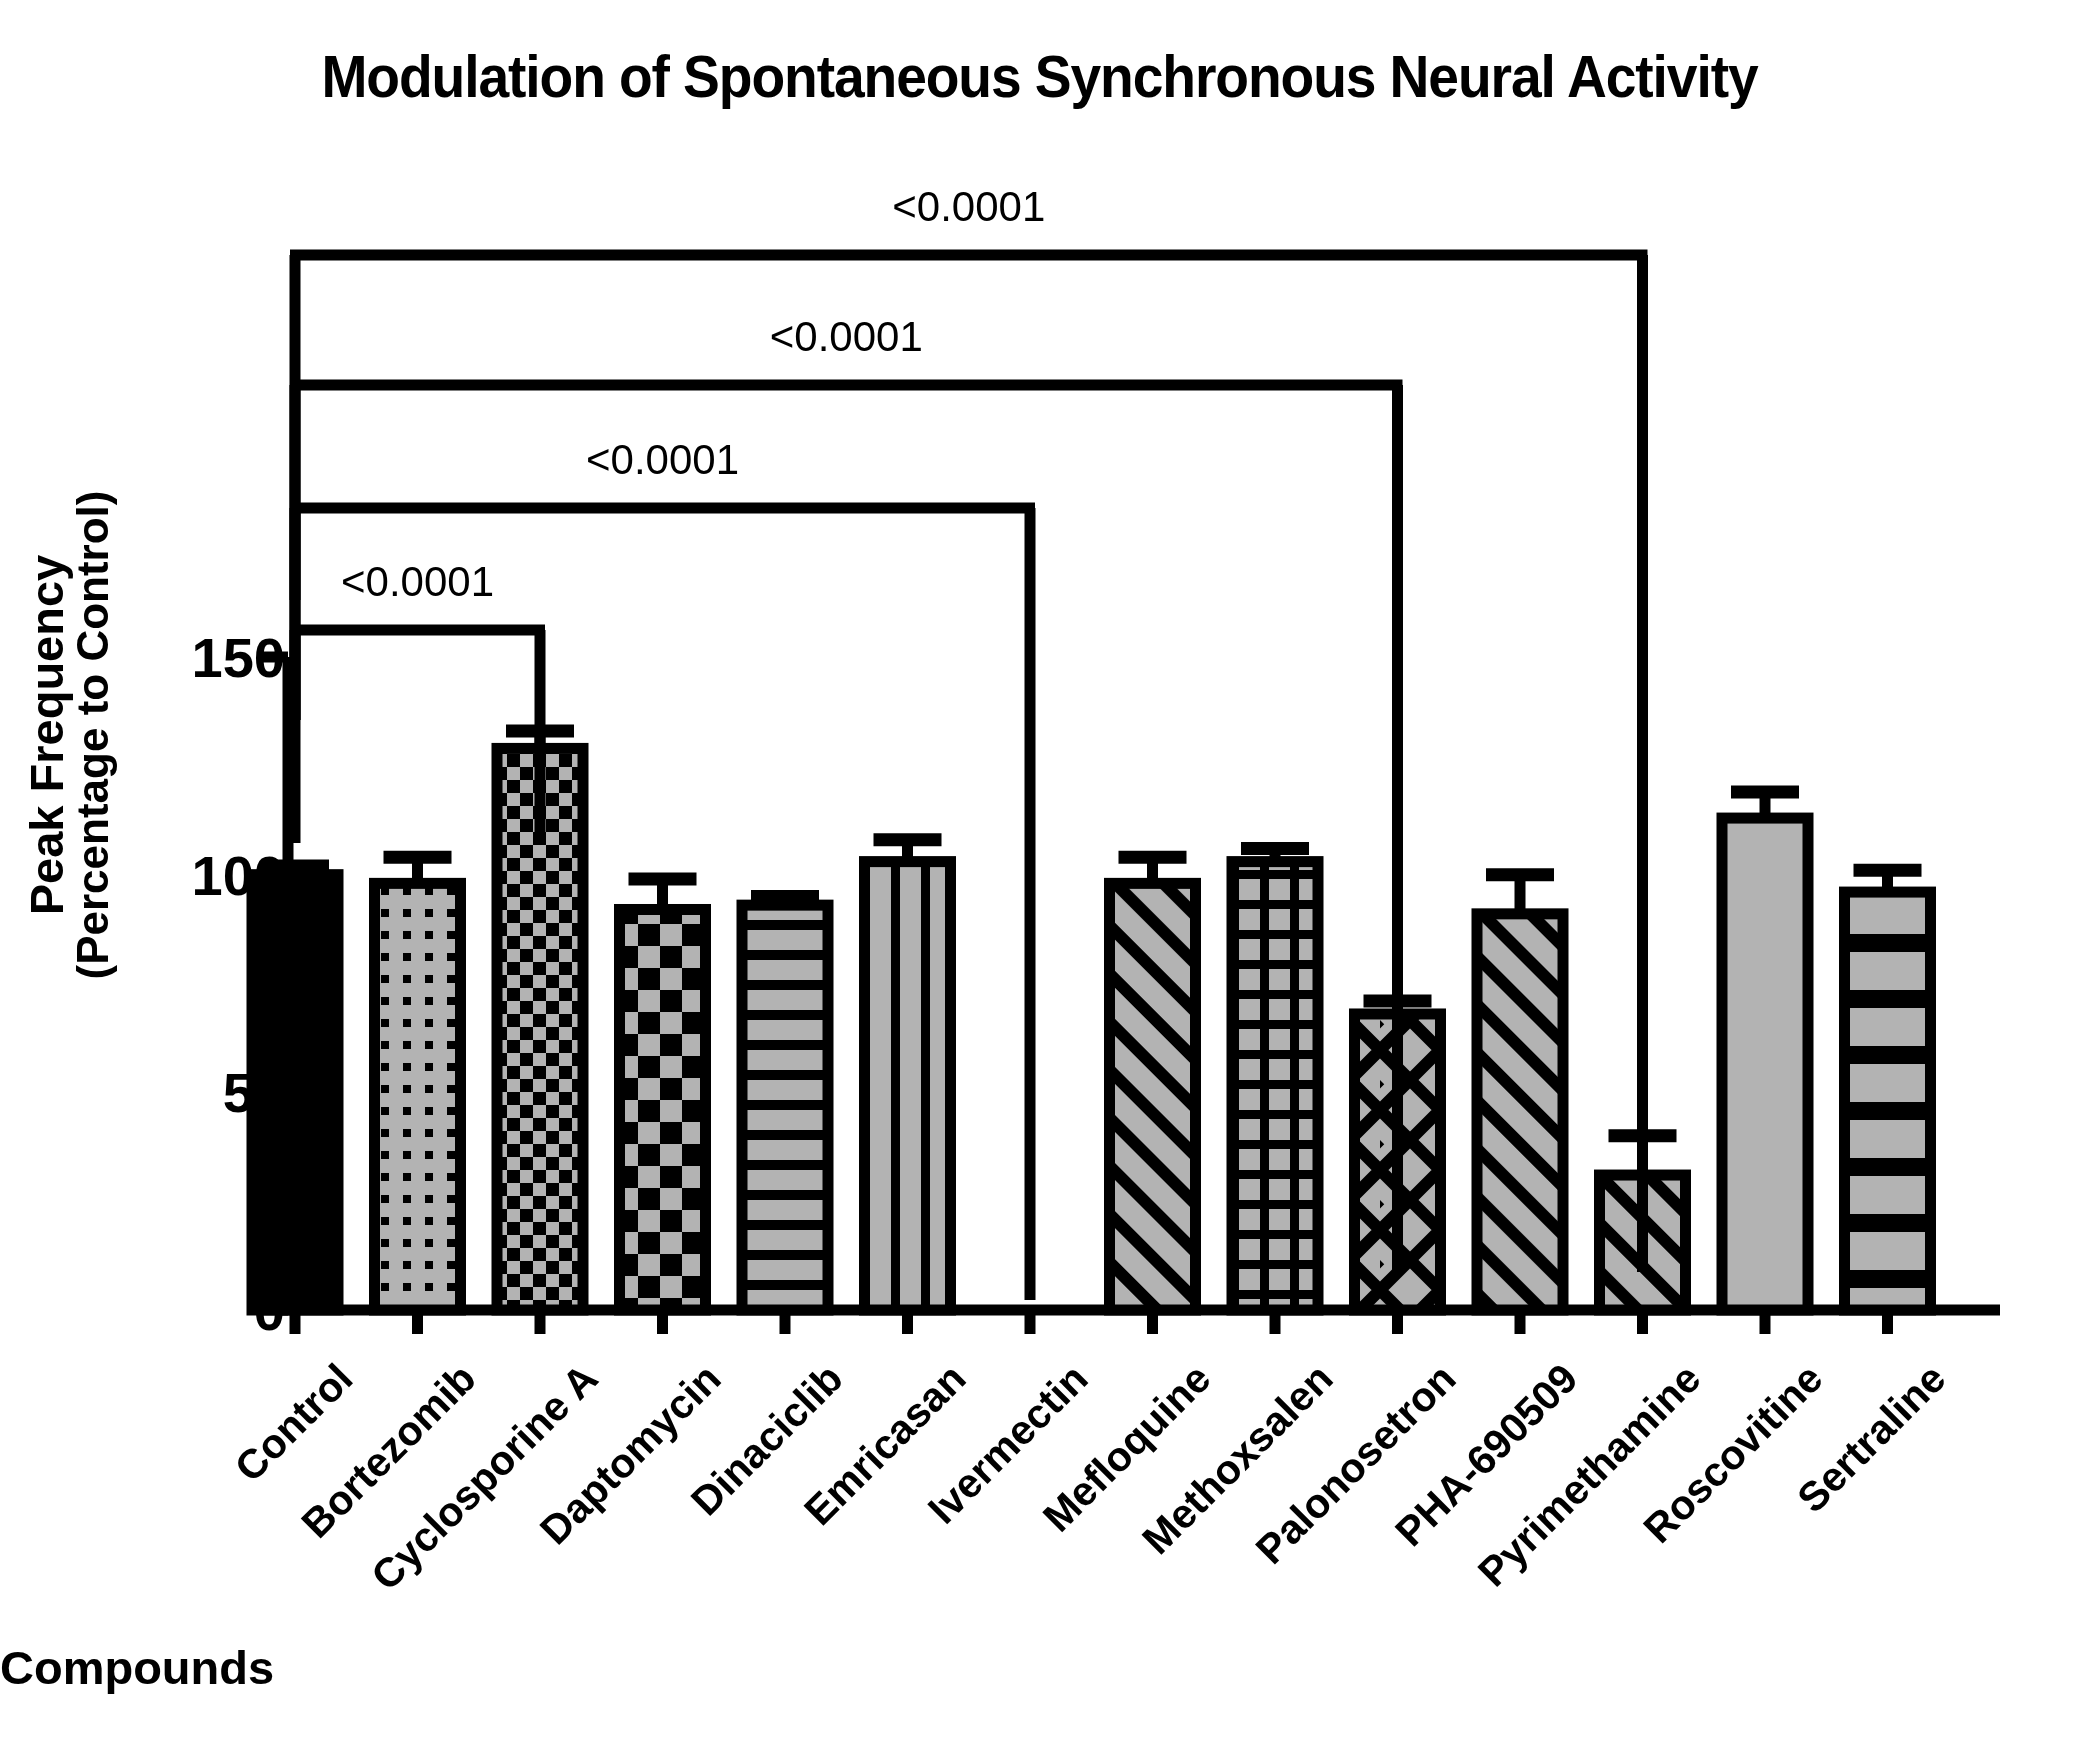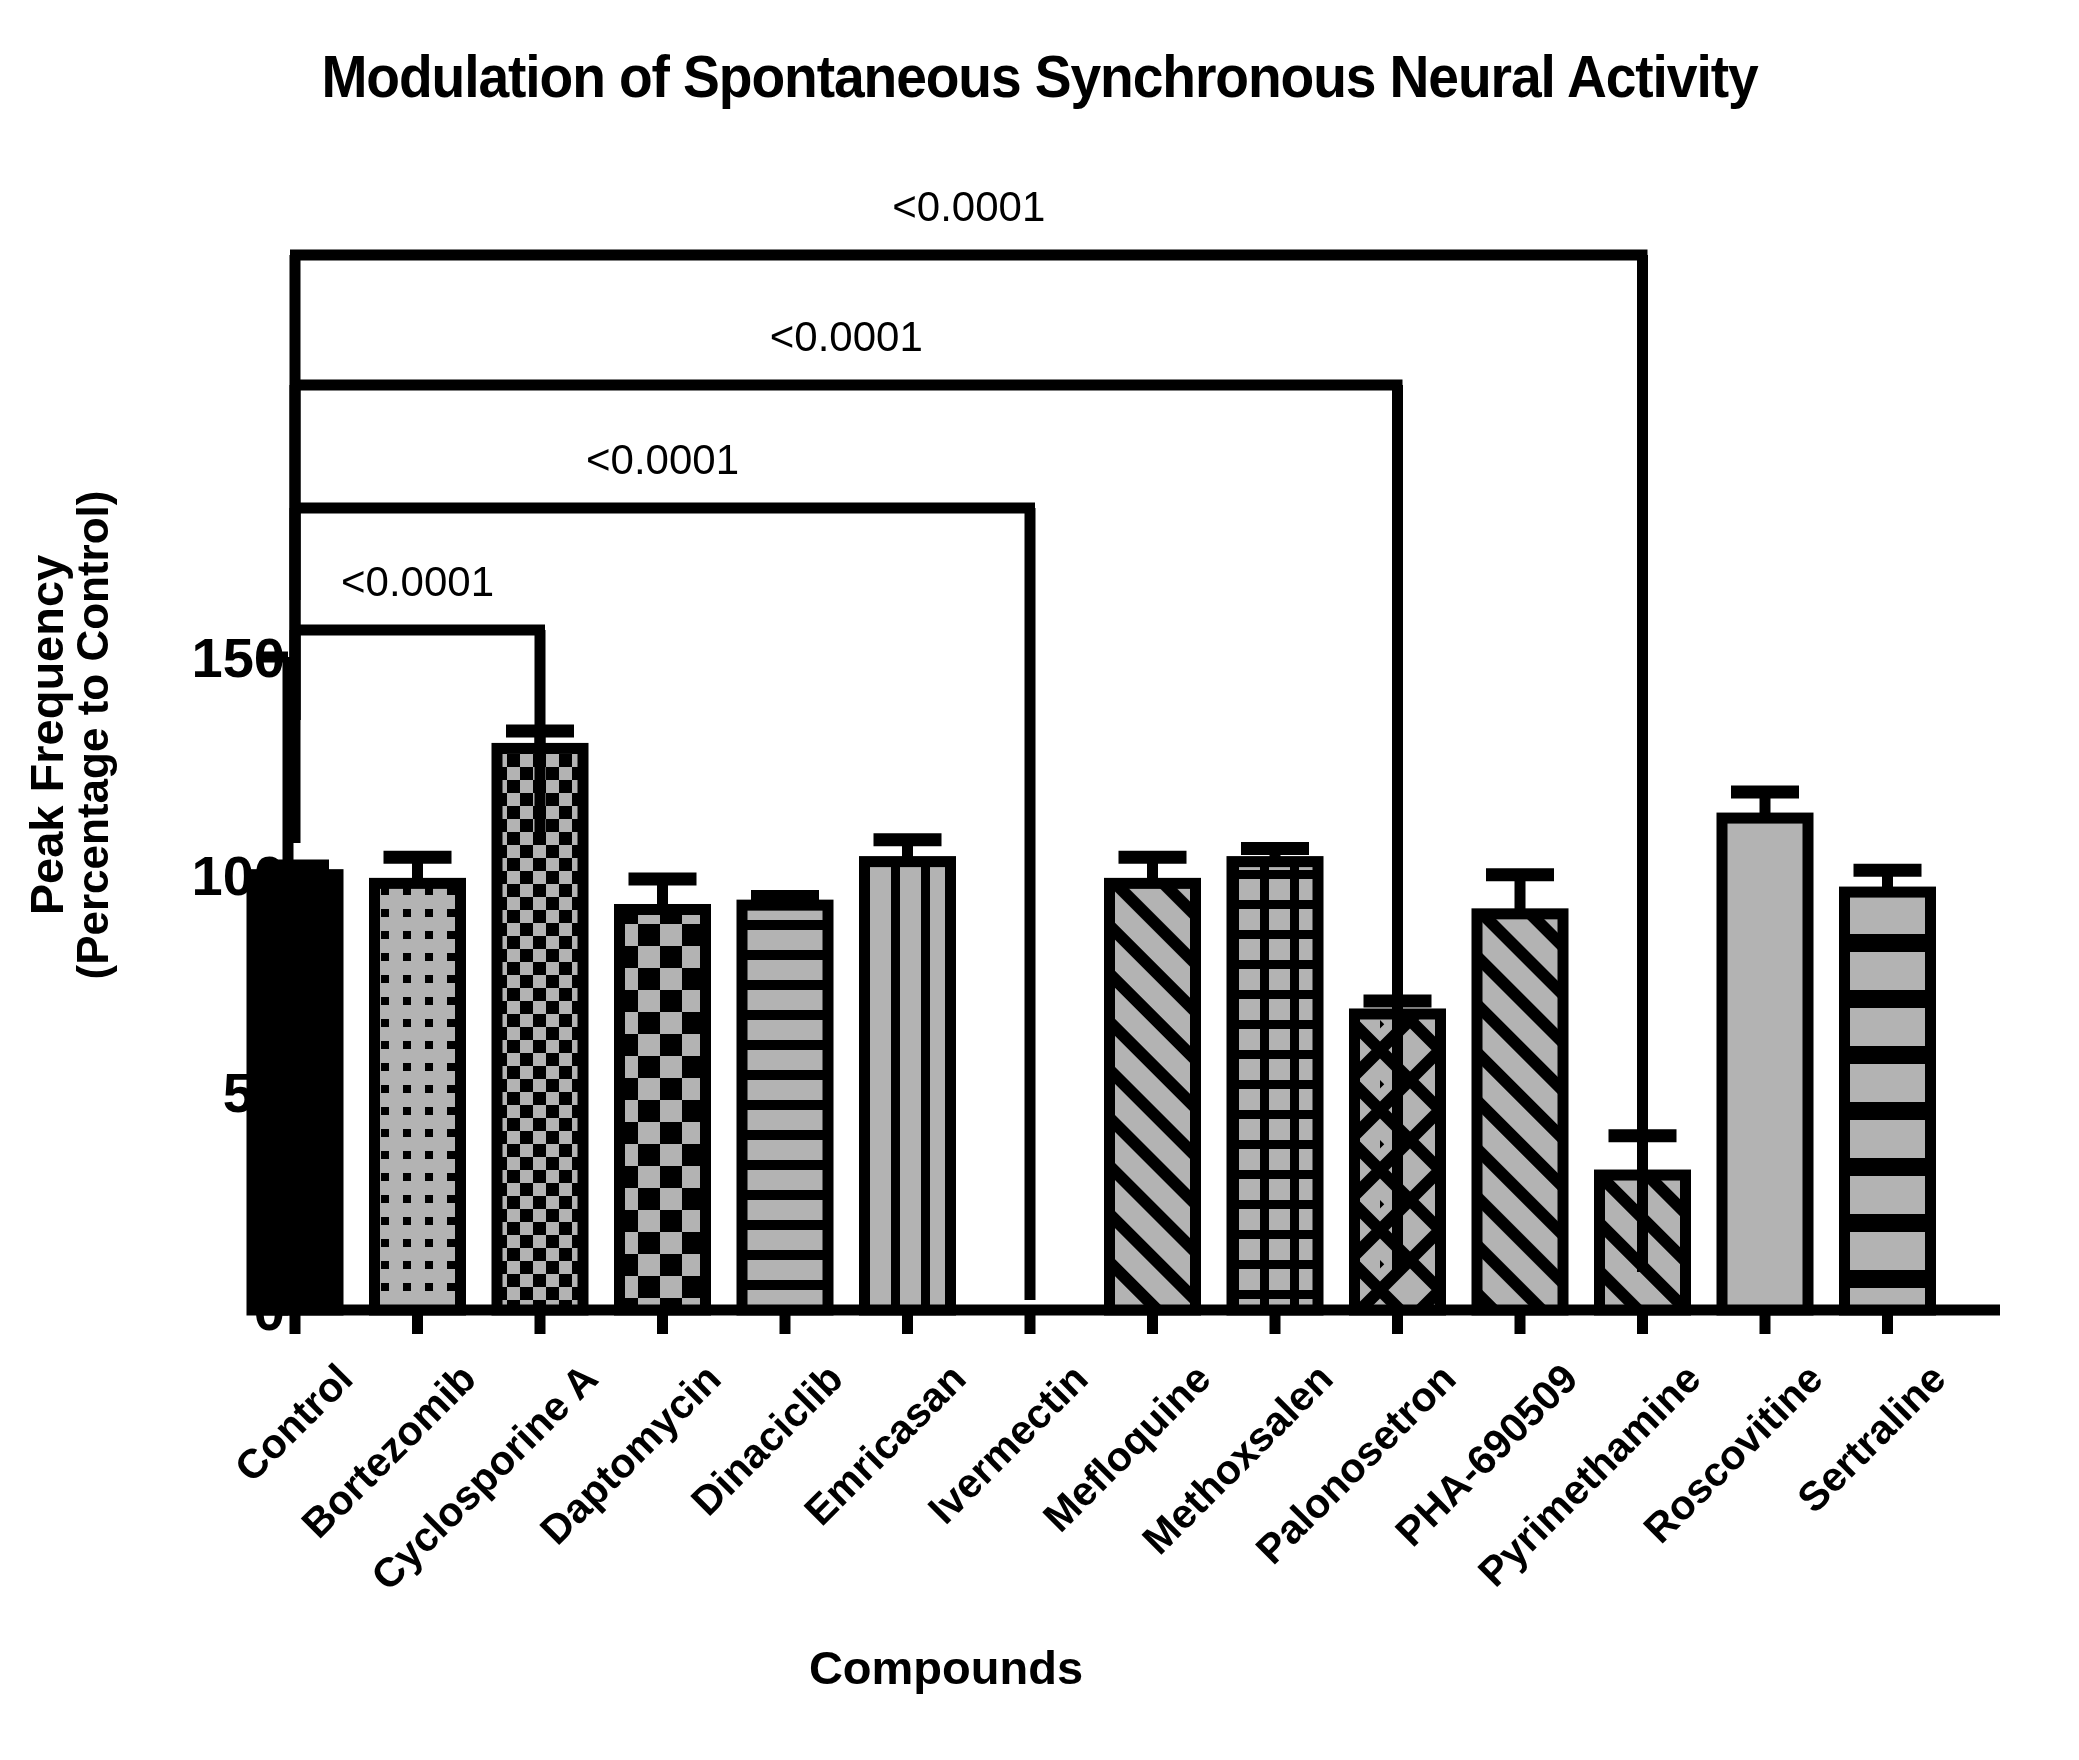--- a/index.html
+++ b/index.html
@@ -23,21 +23,21 @@
     transform:rotate(-90deg);
     transform-origin:center center;
     text-align:center;
     pointer-events:none;
   }
   #y-axis-label .l1{font-size:47px;font-weight:bold;line-height:1.02;}
   #y-axis-label .l2{font-size:44px;font-weight:bold;line-height:1.02;}
 
   #x-axis-label{
     position:absolute; left:0; top:1640px; width:1892px;
-    text-align:center; font-size:47px; font-weight:bold;
+    text-align:left; font-size:47px; font-weight:bold;
   }
 
   .tick-label{
     position:absolute; right:0; font-size:56px; font-weight:bold;
     text-align:right; transform:translateY(-50%); white-space:nowrap;
   }
   #ytick-wrap{position:absolute; left:100px; top:0; width:185px; height:1760px;}
 
   .sig-text{
     position:absolute; font-size:42px; font-weight:normal;

